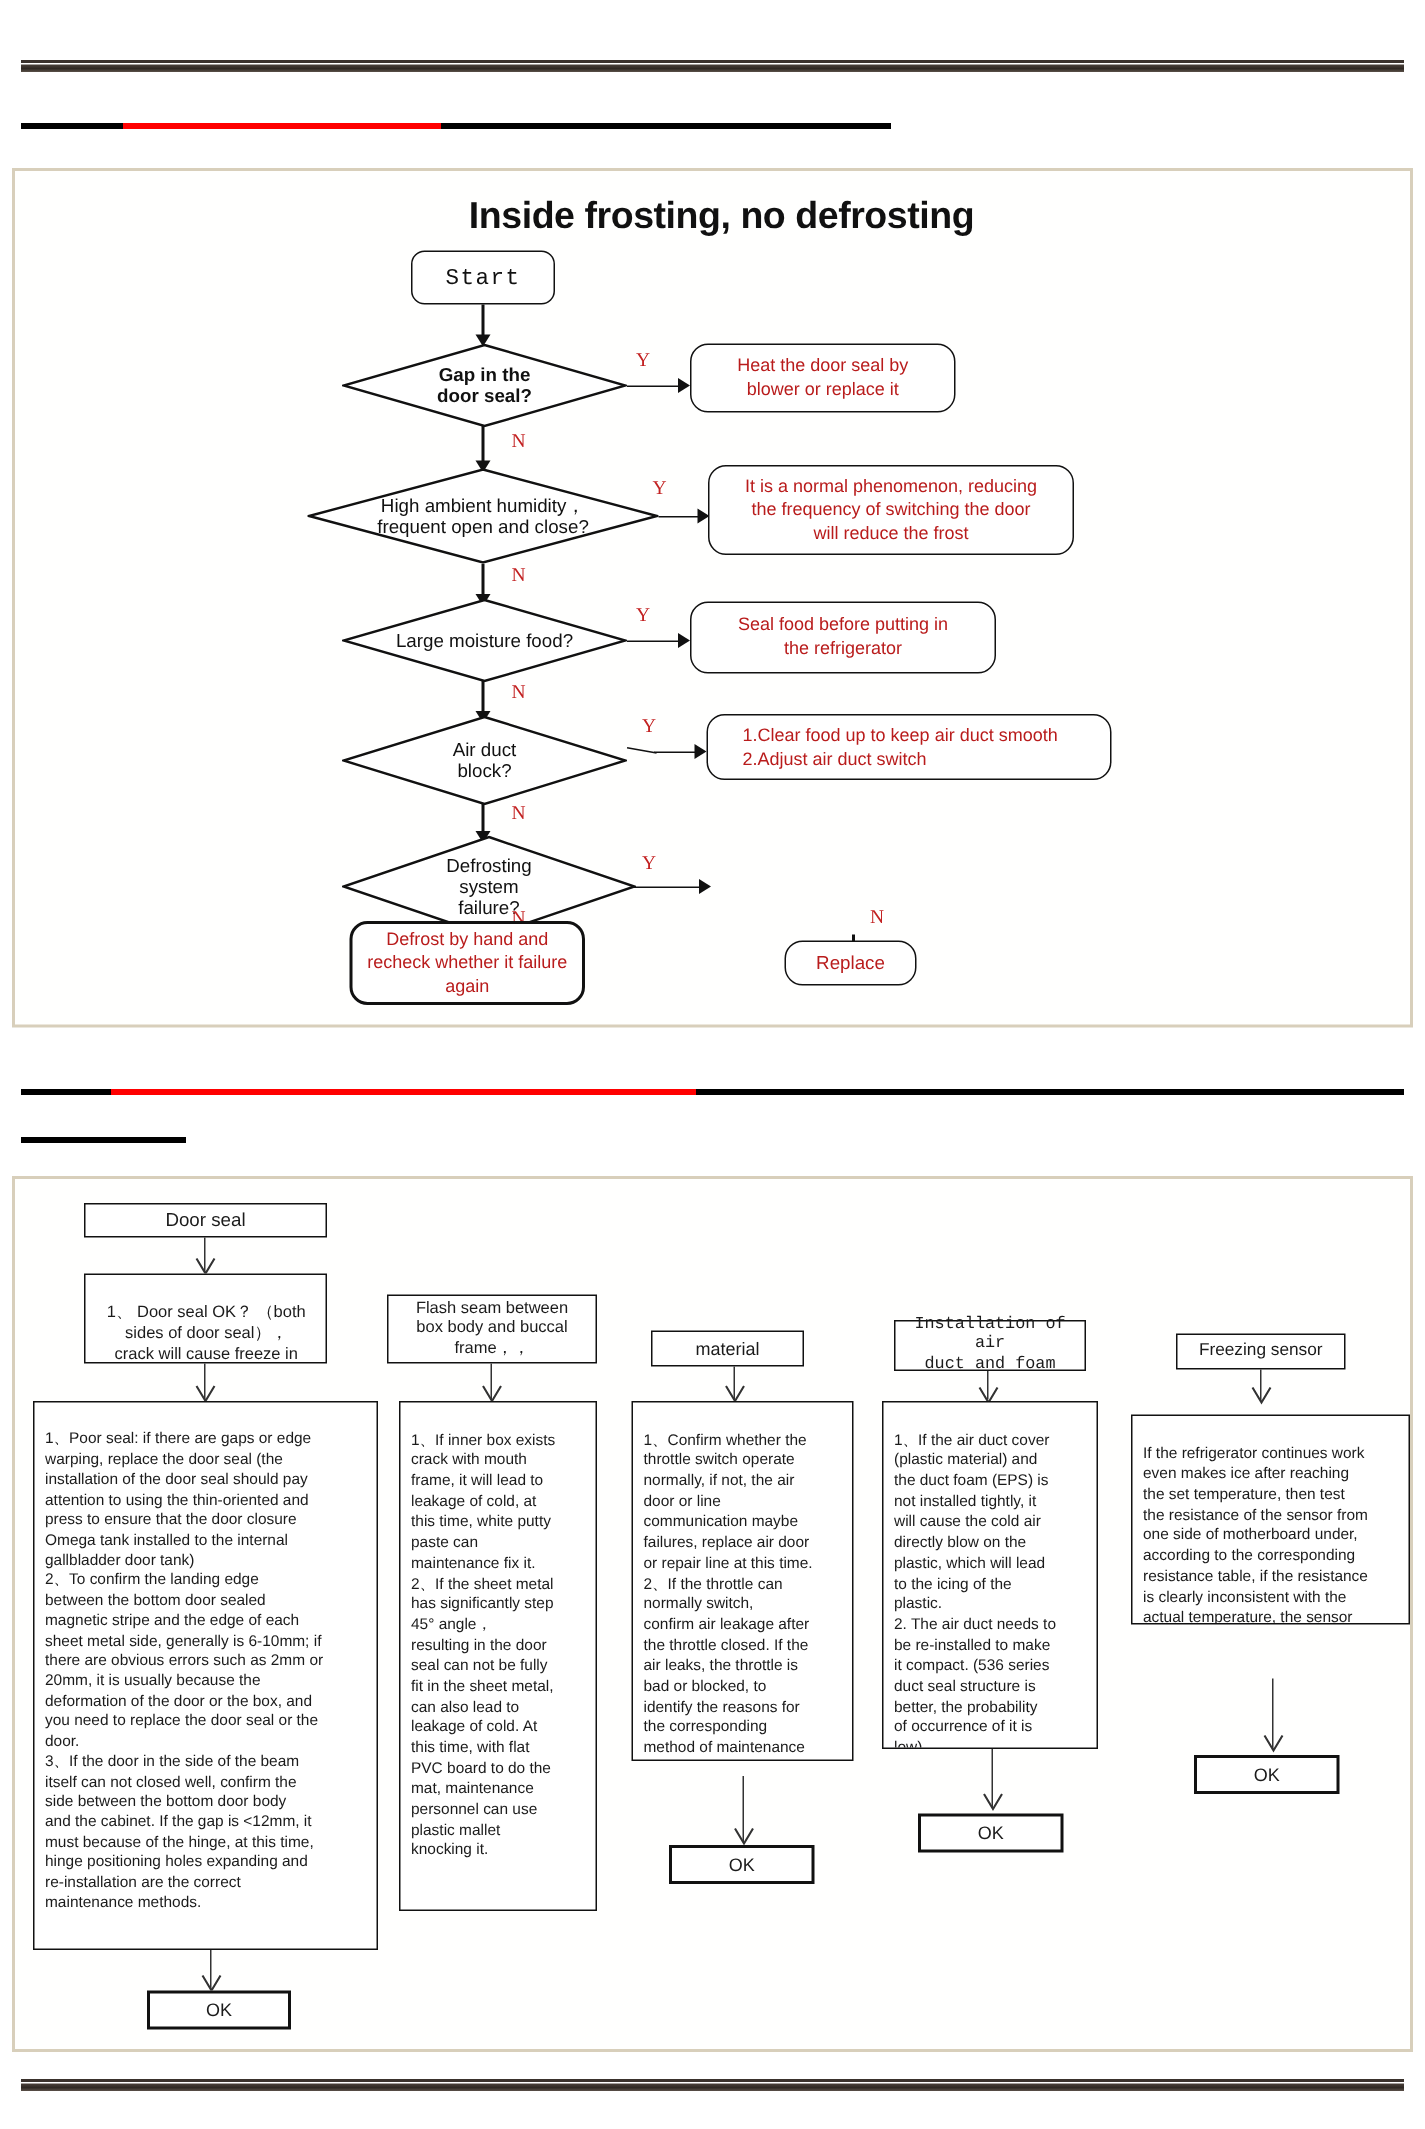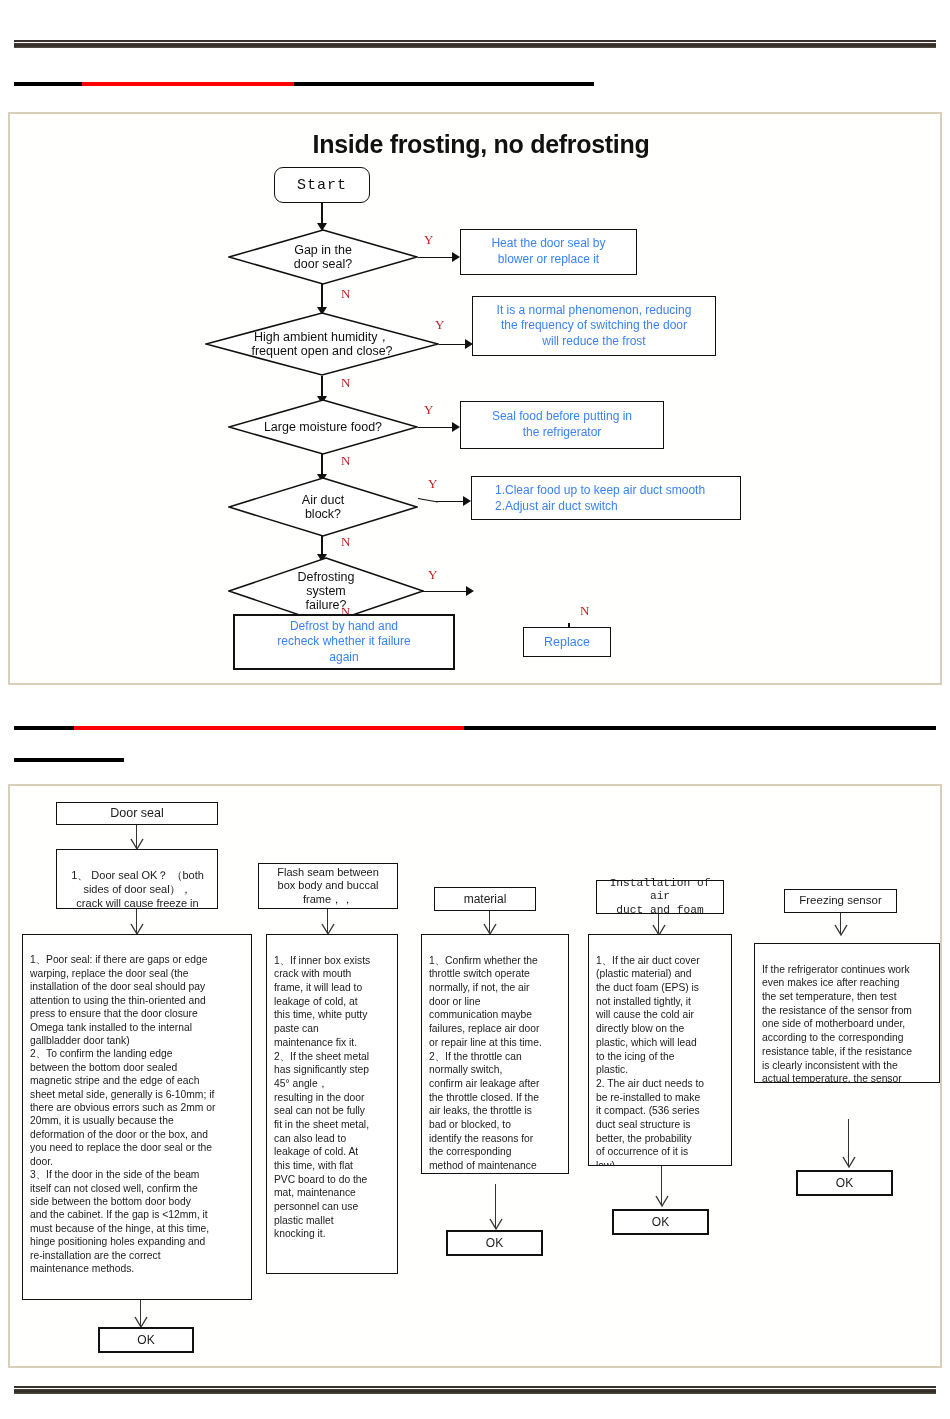--- a/index.html
+++ b/index.html
@@ -33,21 +33,21 @@
     position:absolute;
     display:flex; align-items:center; justify-content:center;
     text-align:center;
     color:#111;
   }
   .box {
     border:1.6px solid #111;
     background:#fff;
   }
   .box-thick { border-width:2.2px; }
-  .box-red { color:#3b82f6; }
+  .box-red { color:#b91c1c;border-radius:12px; }
   .rounded { border-radius:9px; }
 
   .diamond-wrap { position:absolute; }
   .diamond-wrap svg { position:absolute; left:0; top:0; }
   .diamond-label {
     position:absolute; left:0; top:0; width:100%; height:100%;
     display:flex; align-items:center; justify-content:center;
     text-align:center; color:#111; line-height:1.12;
     pointer-events:none;
   }
@@ -122,21 +122,21 @@
   <div class="node box rounded" style="left:264px; top:53px; width:96px; height:36px; font-family:'Liberation Mono', monospace; font-size:15px; letter-spacing:1px;">
     <span>Start</span>
   </div>
   <div class="vline" style="left:311px; top:89px; height:24px;"></div>
   <div class="arrow-d" style="left:307px; top:109px;"></div>
 
   <div class="diamond-wrap" style="left:218px; top:115px; width:190px; height:56px;">
     <svg width="190" height="56" viewBox="0 0 190 56">
         <polygon points="95,1 189,28 95,55 1,28" fill="#fff" stroke="#111" stroke-width="1.6"></polygon>
       </svg>
-    <div class="diamond-label" style="font-size:12.5px;">
+    <div class="diamond-label" style="font-size:12.5px;font-weight:bold;">
       <span style="white-space:pre-line;">Gap in the
 door seal?</span>
     </div>
   </div>
 
   <div class="hline" style="left:408px; top:143px; width:38px;"></div>
   <div class="arrow-r" style="left:442px; top:138px;"></div>
   <div class="lbl lbl-red" style="left:414px; top:118px; font-size:13px;">Y</div>
   <div class="node box box-red" style="left:450px; top:115px; width:177px; height:46px; font-size:12px; line-height:1.3; white-space:pre-line;">
     <span>Heat the  door seal by
@@ -152,21 +152,21 @@
         <polygon points="117,1 233,32 117,63 1,32" fill="#fff" stroke="#111" stroke-width="1.6"></polygon>
       </svg>
     <div class="diamond-label" style="font-size:12.5px;">
       <span style="white-space:pre-line;">High ambient humidity，
 frequent open and close?</span>
     </div>
   </div>
   <div class="hline" style="left:429px; top:230px; width:30px;"></div>
   <div class="arrow-r" style="left:455px; top:225px;"></div>
   <div class="lbl lbl-red" style="left:425px; top:203px; font-size:13px;">Y</div>
-  <div class="node box box-red" style="left:462px; top:182px; width:244px; height:60px; font-size:12px; line-height:1.28; white-space:pre-line;">
+  <div class="node box box-red" style="left:462px; top:196px; width:244px; height:60px; font-size:12px; line-height:1.28; white-space:pre-line;">
     <span>It is a normal phenomenon, reducing
 the frequency of switching the door
 will reduce the frost</span>
   </div>
   <div class="vline" style="left:311px; top:262px; height:24px;"></div>
   <div class="arrow-d" style="left:307px; top:282px;"></div>
   <div class="lbl lbl-red" style="left:331px; top:261px; font-size:13px;">N</div>
 
   <div class="diamond-wrap" style="left:218px; top:285px; width:190px; height:56px;">
     <svg width="190" height="56" viewBox="0 0 190 56">
@@ -219,21 +219,21 @@
     </div>
   </div>
   <div class="hline" style="left:412px; top:477px; width:48px;"></div>
   <div class="arrow-r" style="left:456px; top:472px;"></div>
   <div class="lbl lbl-red" style="left:418px; top:453px; font-size:13px;">Y</div>
 
 
   <div class="vline" style="left:318px; top:509px; height:20px;"></div>
   <div class="arrow-d" style="left:314px; top:525px;"></div>
   <div class="lbl lbl-red" style="left:331px; top:490px; font-size:13px;">N</div>
-  <div class="node box box-red box-thick" style="left:223px; top:500px; width:222px; height:56px; font-size:12px; line-height:1.3; white-space:pre-line;">
+  <div class="node box box-red box-thick" style="left:223px; top:500px; width:157px; height:56px; font-size:12px; line-height:1.3; white-space:pre-line;">
     <span>Defrost by hand and
 recheck whether it failure
 again</span>
   </div>
 
   <div class="vline" style="left:558px; top:509px; height:18px;"></div>
   <div class="arrow-d" style="left:554px; top:523px;"></div>
   <div class="lbl lbl-red" style="left:570px; top:489px; font-size:13px;">N</div>
   <div class="node box box-red" style="left:513px; top:513px; width:88px; height:30px; font-size:12.5px;">
     <span>Replace</span>

